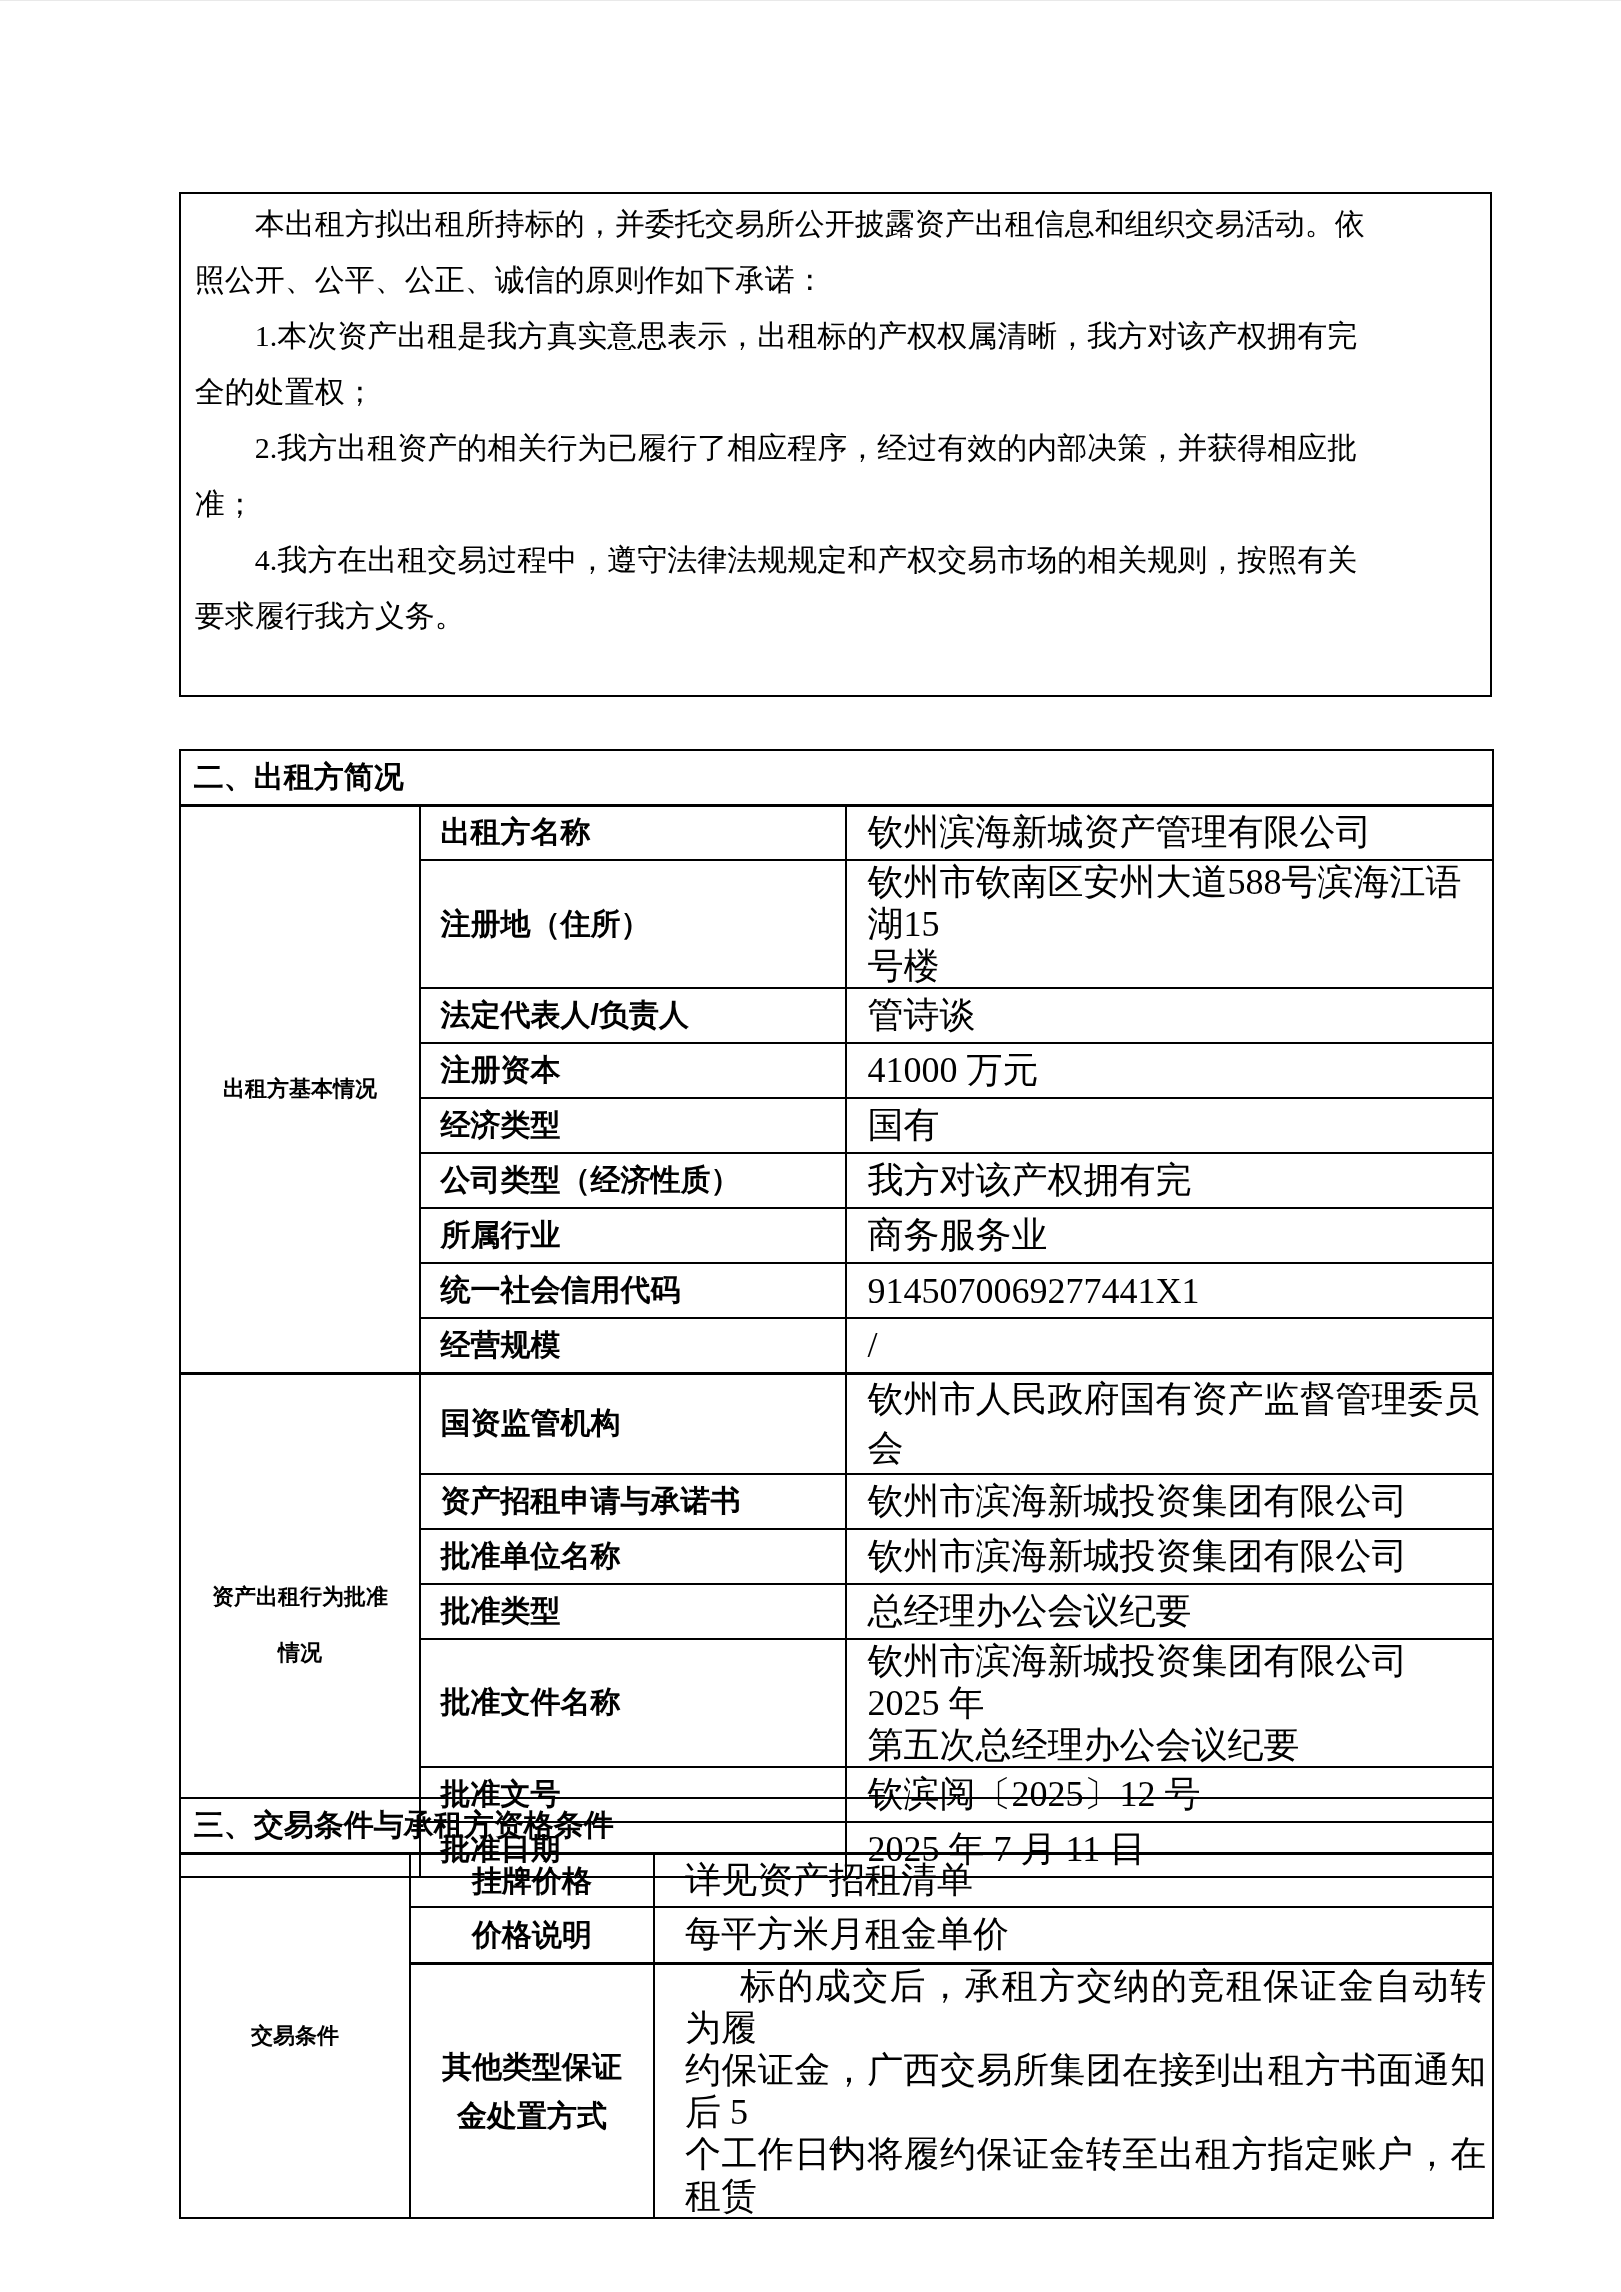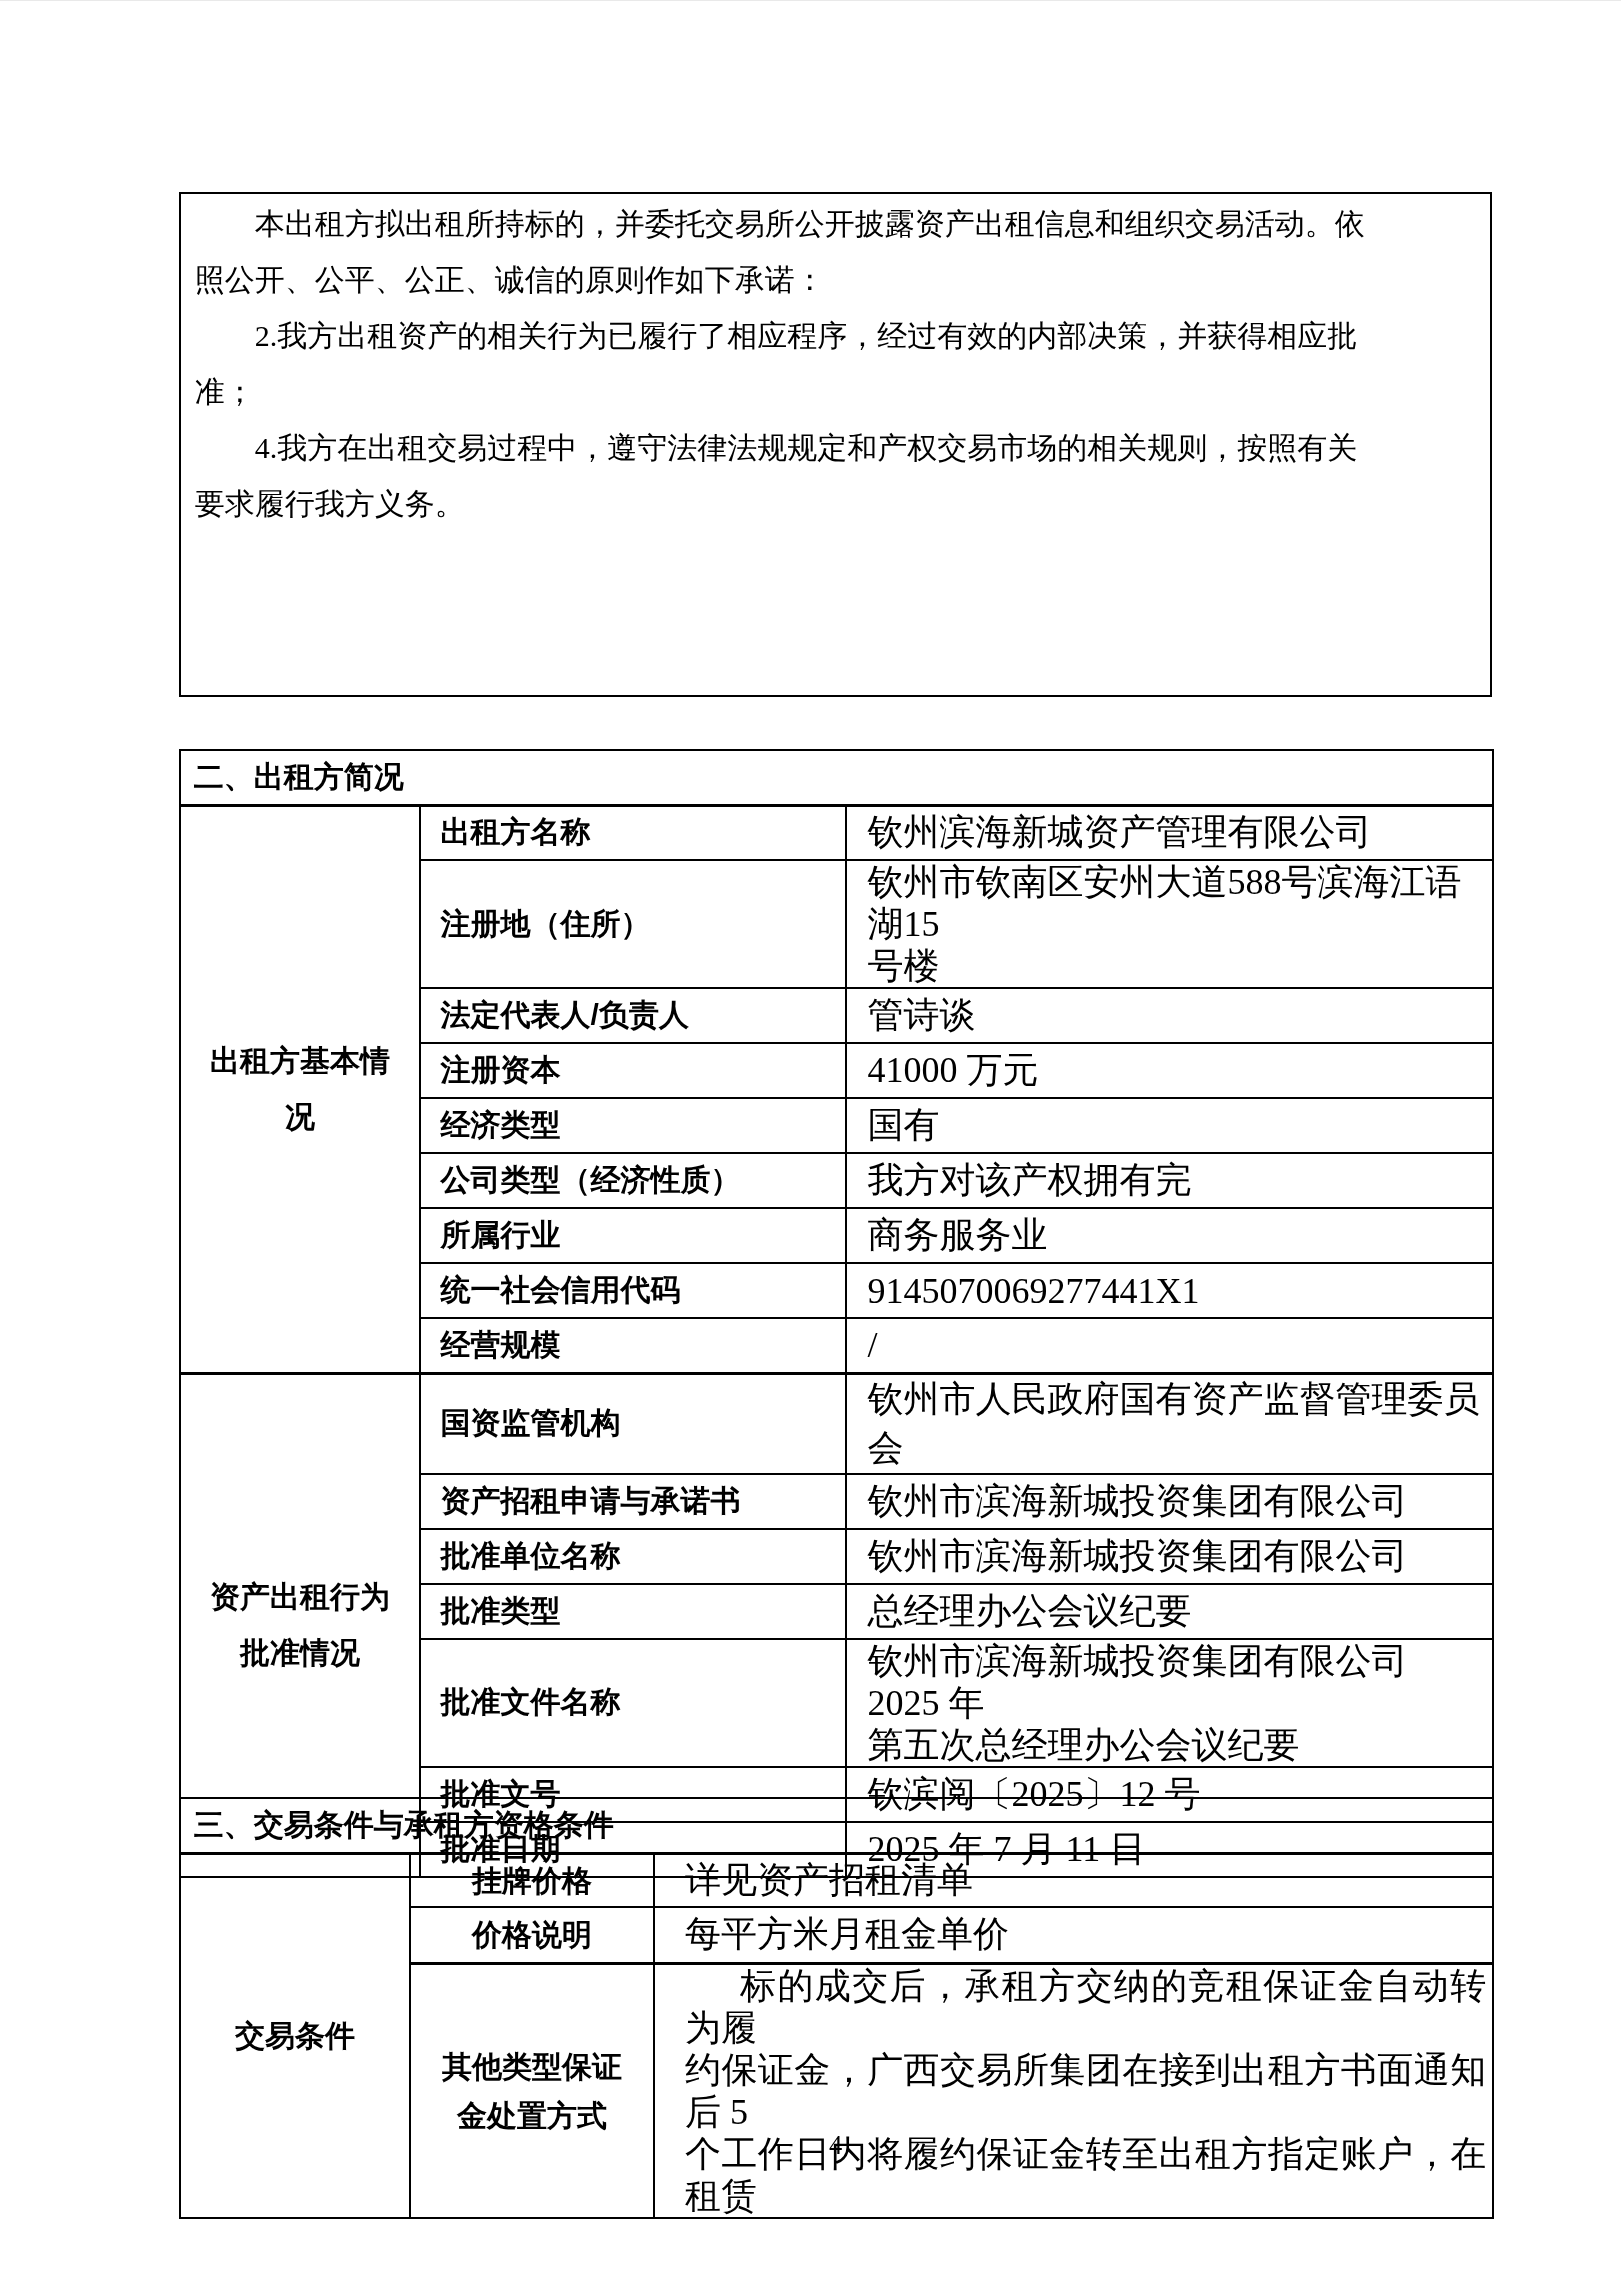--- a/index.html
+++ b/index.html
@@ -47,21 +47,21 @@
     font-weight:bold;
     font-size:30px;
     padding:0 0 0 12.7px;
     border-bottom-width:3.9px !important;
   }
   td{vertical-align:middle;box-sizing:border-box;}
   .merge{
     text-align:center;
     font-family:"Liberation Sans","DejaVu Sans",sans-serif;
     font-weight:bold;
-    font-size:30px;
+    font-size:22px;
     padding:4px;
   }
   .merge span{display:inline-block;width:196px;line-height:56px;}
   .lbl{
     font-family:"Liberation Sans","DejaVu Sans",sans-serif;
     font-weight:bold;
     font-size:30px;
     padding:0 3.9px 0 19.6px;
   }
   .t3 .lbl{text-align:center;padding:0;}
@@ -92,20 +92,22 @@
   }
 </style>
 </head>
 <body>
 
 <div class="page">
 
   <div class="commitment-box">
     <p>本出租方拟出租所持标的，并委托交易所公开披露资产出租信息和组织交易活动。依
 照公开、公平、公正、诚信的原则作如下承诺：</p>
+    <p>1.本次资产出租是我方真实意思表示，出租标的产权权属清晰，我方对该产权拥有完
+全的处置权；</p>
     <p>2.我方出租资产的相关行为已履行了相应程序，经过有效的内部决策，并获得相应批
 准；</p>
     <p>4.我方在出租交易过程中，遵守法律法规规定和产权交易市场的相关规则，按照有关
 要求履行我方义务。</p>
 
   </div>
 
   <table class="doc-table t2">
     <colgroup>
         <col style="width:240px">

